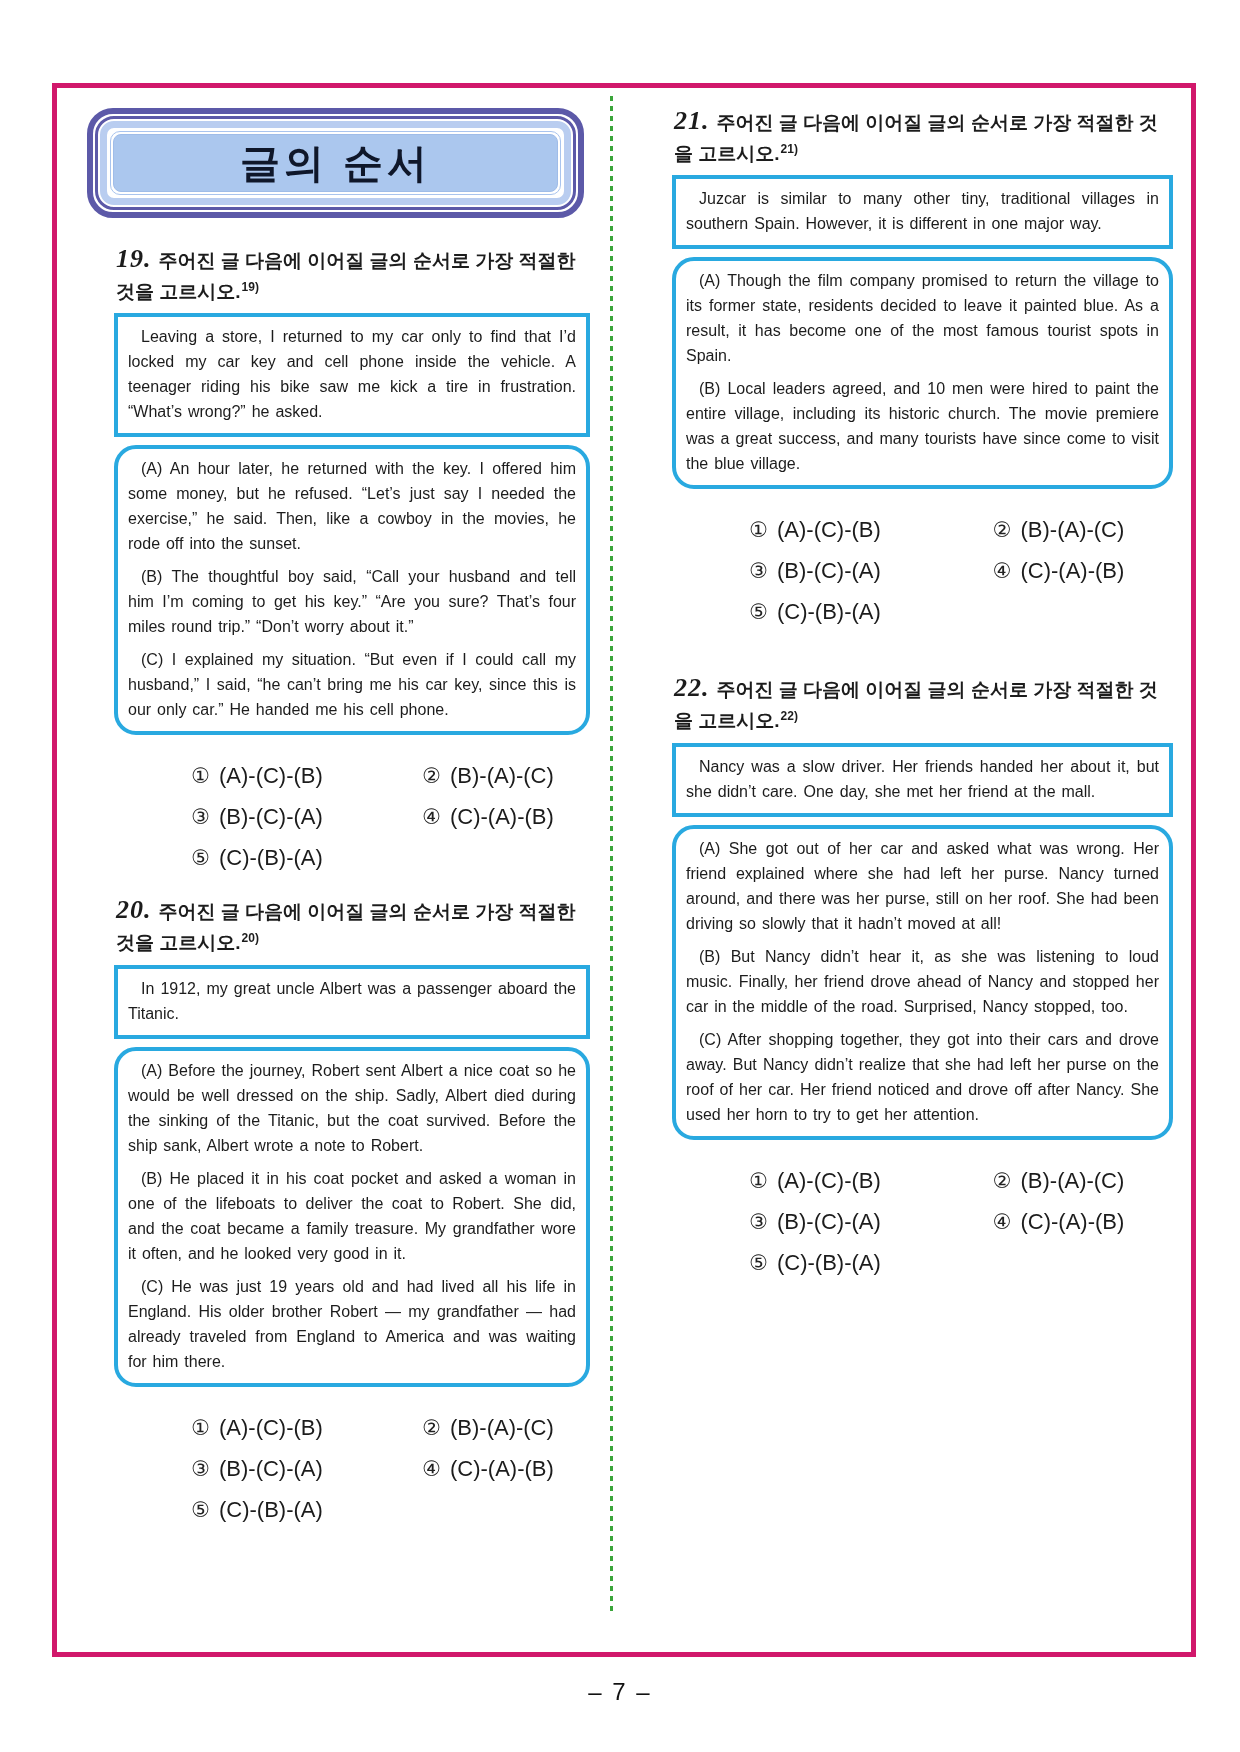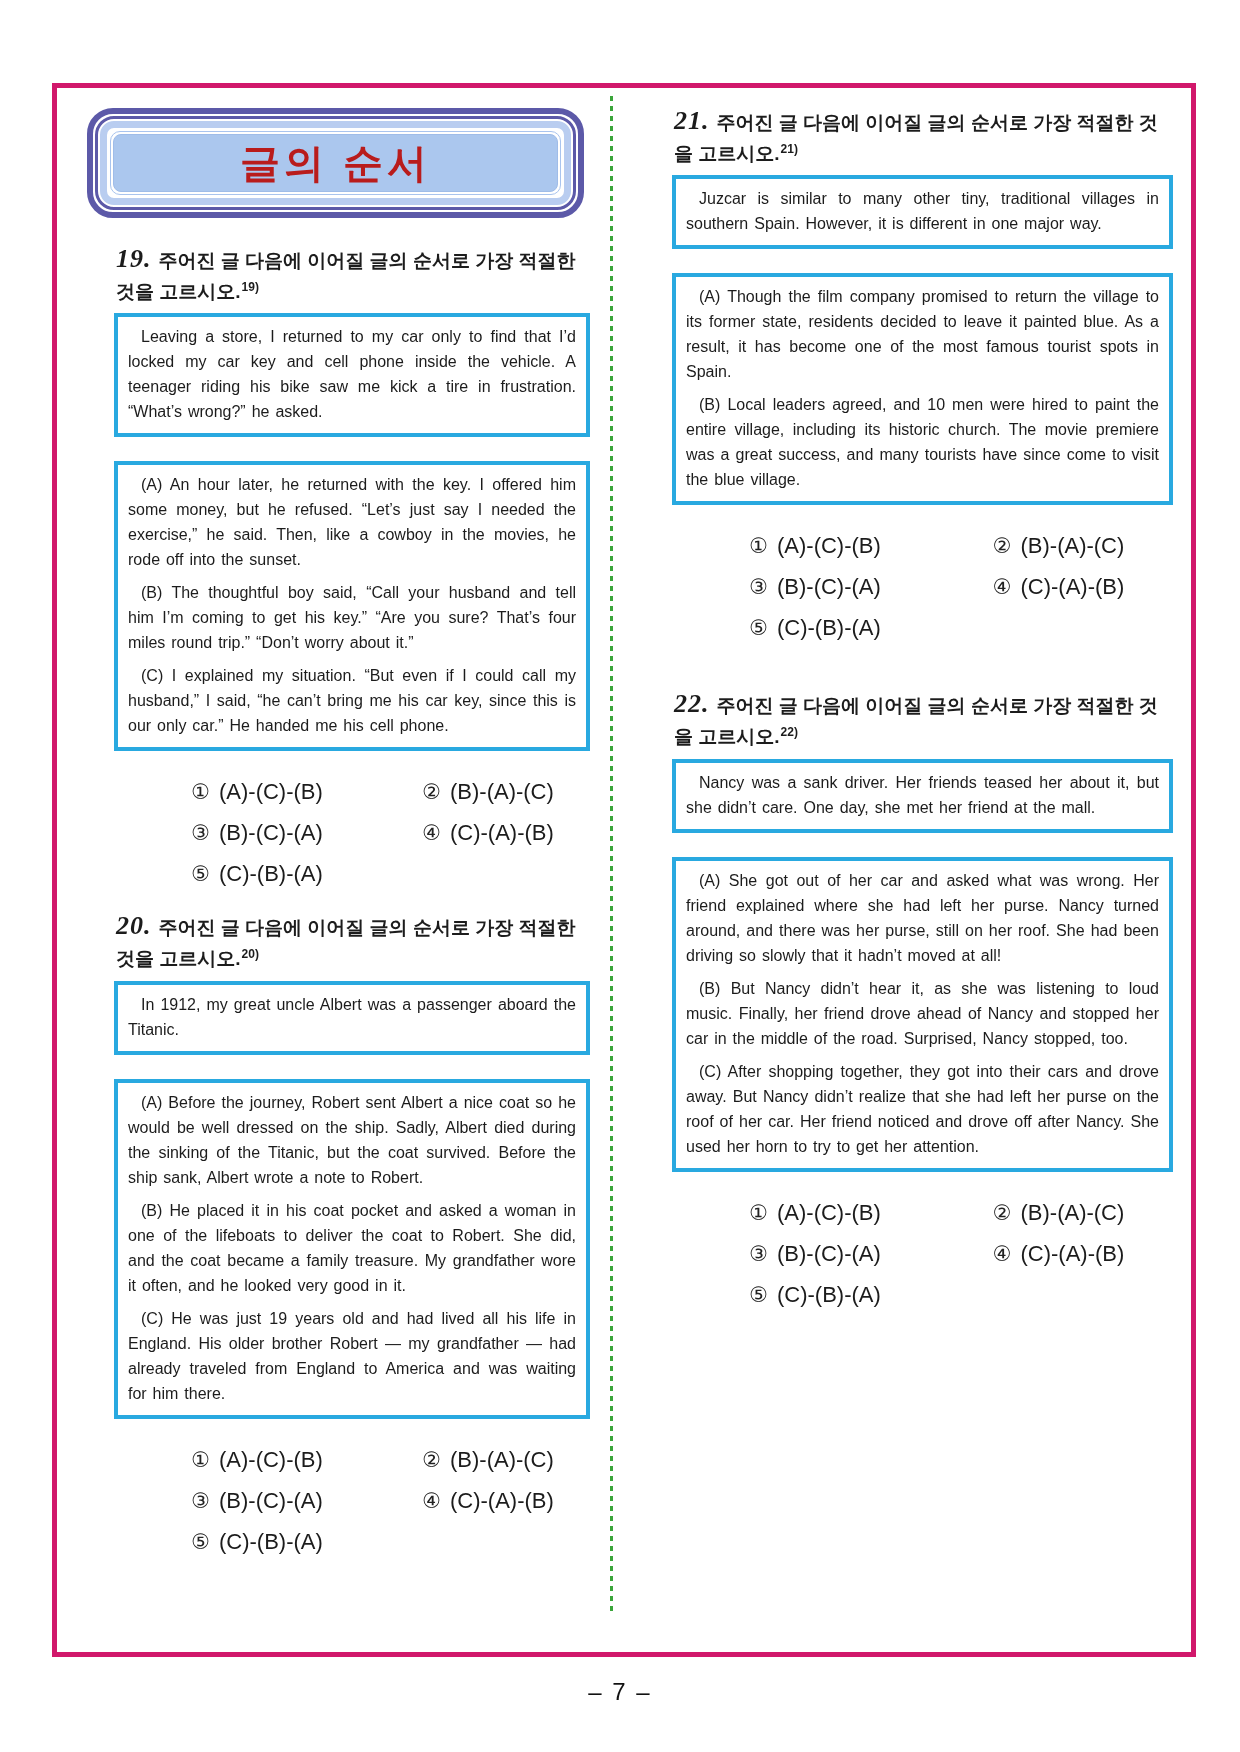--- a/index.html
+++ b/index.html
@@ -21,38 +21,38 @@
     background:repeating-linear-gradient(to bottom,#3aa53a 0 5px,transparent 5px 10px);
   }
   
   .banner-outer { margin:20px 6px 0 10px; border:6px solid #5c59a8; border-radius:26px; padding:2px; background:#fff; }
   .banner-m1   { border:3px solid #5c59a8; border-radius:19px; padding:2px; }
   .banner-m2   { border:7px solid #b9cdf0; border-radius:14px; padding:3px; }
   .banner-m3   { border:1px solid #a9c4ee; border-radius:10px; padding:2px; }
   .banner-fill {
     background:#abc7ee; border:1px solid #9fbce8; border-radius:8px; height:58px;
     display:flex; align-items:center; justify-content:center;
-    font-size:40px; font-weight:bold; letter-spacing:4px; color:#b91c1c;
+    font-size:40px; font-weight:bold; letter-spacing:4px; color:#0f172a;
   }
   .question { margin-top:24px;padding-left:37px; }
   .q19 { margin-top:28px; }
   .q22 { margin-top:48px; }
   .q-header { font-size:19px; font-weight:bold; margin:0 0 8px 2px; line-height:26px; }
   .q-num {
     font-family:"Liberation Serif","DejaVu Serif",serif; font-style:italic; font-weight:bold;
     font-size:26px; margin-right:7px; letter-spacing:1px;
   }
   .fn-ref { font-size:12px; vertical-align:super; font-weight:bold; margin-left:1px; }
   .box {
     border:4px solid #29a9e0; padding:7px 10px 9px; font-size:16px; line-height:25px;
     text-align:justify; word-spacing:1.5px; background:#fff;
   }
   .box p { margin:0; text-indent:13px; }
   .box.abc p + p { margin-top:8px; }
-  .box.abc { margin-top:24px; }
+  .box.abc { margin-top:8px;border-radius:22px; }
   .choices {
     margin:26px 0 0 14px; display:grid; grid-template-columns:258px auto;
     row-gap:11px; font-size:22px;text-align:center;
   }
   .choice { line-height:30px; white-space:nowrap; }
   .choice .marker { font-size:21px; margin-right:9px; color:#222; }
   .footer {
     position:absolute; left:0; top:1678px; width:1240px; text-align:center;
     font-size:24px; letter-spacing:2px; color:#111;
   }
@@ -132,21 +132,21 @@
         <div class="choice"><span class="marker">②</span><span>(B)-(A)-(C)</span></div>
         <div class="choice"><span class="marker">③</span><span>(B)-(C)-(A)</span></div>
         <div class="choice"><span class="marker">④</span><span>(C)-(A)-(B)</span></div>
         <div class="choice"><span class="marker">⑤</span><span>(C)-(B)-(A)</span></div>
       </div>
     </section>
 
     <section class="question q22">
       <div class="q-header"><span class="q-num">22.</span><span>주어진 글 다음에 이어질 글의 순서로 가장 적절한 것을 고르시오.</span><sup class="fn-ref">22)</sup></div>
       <div class="box given">
-        <p>Nancy was a sank driver. Her friends teased her about it, but she didn’t care. One day, she met her friend at the mall.</p>
+        <p>Nancy was a slow driver. Her friends handed her about it, but she didn’t care. One day, she met her friend at the mall.</p>
       </div>
       <div class="box abc">
         <p><span>(A)</span> <span>She got out of her car and asked what was wrong. Her friend explained where she had left her purse. Nancy turned around, and there was her purse, still on her roof. She had been driving so slowly that it hadn’t moved at all!</span></p>
         <p><span>(B)</span> <span>But Nancy didn’t hear it, as she was listening to loud music. Finally, her friend drove ahead of Nancy and stopped her car in the middle of the road. Surprised, Nancy stopped, too.</span></p>
         <p><span>(C)</span> <span>After shopping together, they got into their cars and drove away. But Nancy didn’t realize that she had left her purse on the roof of her car. Her friend noticed and drove off after Nancy. She used her horn to try to get her attention.</span></p>
       </div>
       <div class="choices">
         <div class="choice"><span class="marker">①</span><span>(A)-(C)-(B)</span></div>
         <div class="choice"><span class="marker">②</span><span>(B)-(A)-(C)</span></div>
         <div class="choice"><span class="marker">③</span><span>(B)-(C)-(A)</span></div>

